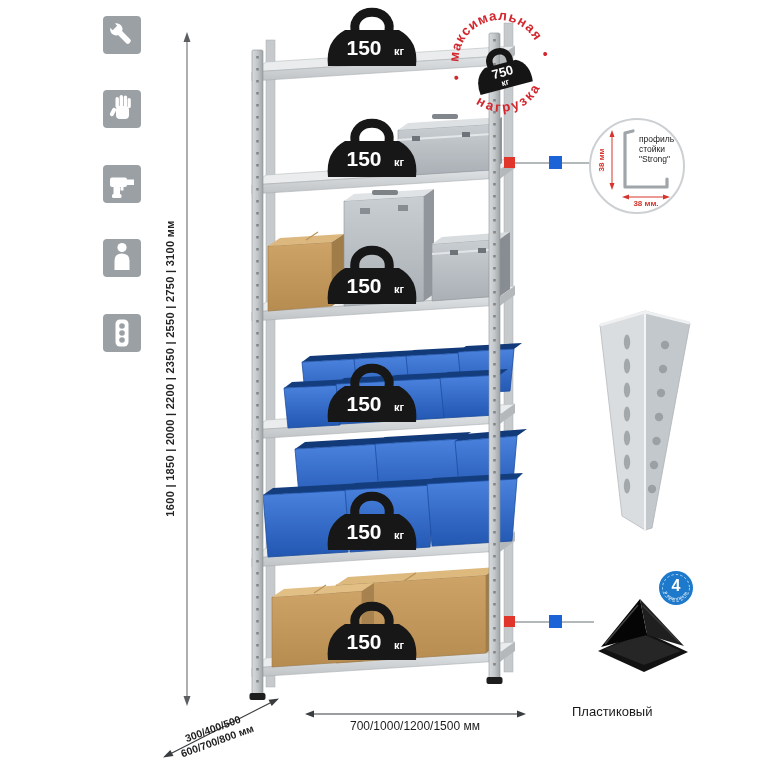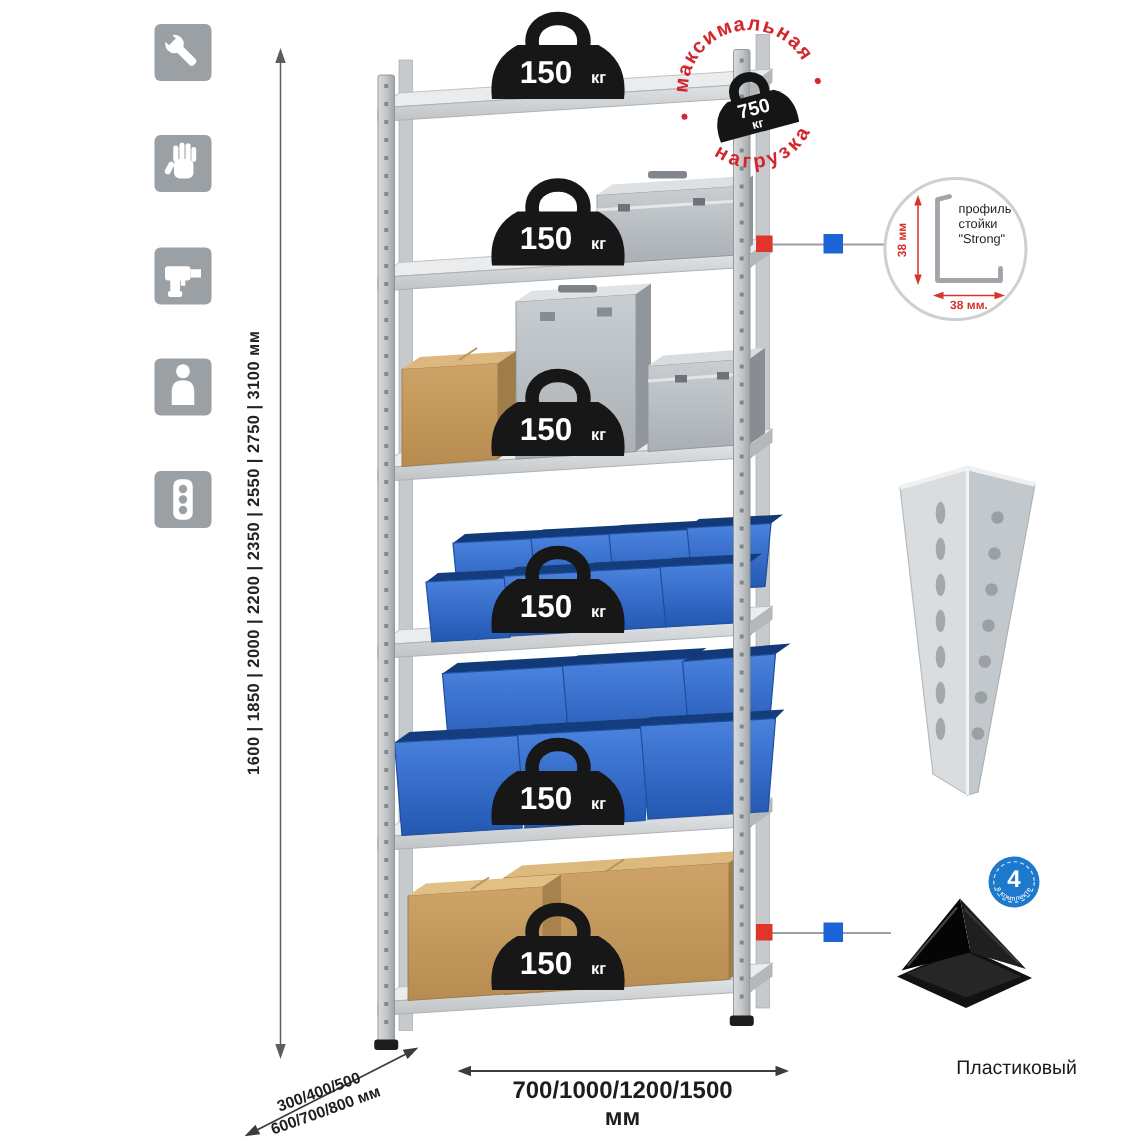--- a/index.html
+++ b/index.html
@@ -6,26 +6,26 @@
   .stage{position:relative;width:765px;height:765px;background:#fff;overflow:hidden;
          font-family:"Liberation Sans",sans-serif;}
   .fi{position:absolute;left:103px;width:38px;height:38px;background:#9aa0a4;border-radius:4px;}
   .fi svg{width:100%;height:100%;display:block;}
   .fi1{top:16px}.fi2{top:90px}.fi3{top:165px}.fi4{top:239px}.fi5{top:314px}
   .scene{position:absolute;left:0;top:0;}
   .height-label{position:absolute;left:-19px;top:361px;width:380px;height:15px;
         transform:rotate(-90deg);text-align:center;font-size:11px;font-weight:600;
         color:#232323;letter-spacing:.3px;white-space:nowrap;}
   .width-label{position:absolute;left:330px;top:719px;width:170px;text-align:center;
-        font-size:16px;font-weight:700;color:#1d1d1d;}
+        font-size:12px;font-weight:400;color:#1d1d1d;}
   .depth-label{position:absolute;left:150px;top:722px;width:130px;transform:rotate(-20deg);
         text-align:center;font-size:10.5px;font-weight:700;color:#1d1d1d;line-height:1.2;}
   .profile-caption{position:absolute;left:558px;top:231px;width:158px;text-align:center;
         font-size:13px;color:#191919;line-height:1.4;}
-  .foot-caption{position:absolute;left:572px;top:703px;width:146px;text-align:right;
+  .foot-caption{position:absolute;left:572px;top:703px;width:146px;text-align:left;
         font-size:13px;color:#191919;line-height:1.4;}
   svg{font-family:"Liberation Sans",sans-serif;}
   .wt-num{fill:#fff;font-size:21px;font-weight:700;}
   .wt-unit{fill:#fff;font-size:11px;font-weight:700;}
   .stamp-arc{fill:#d3272e;font-size:13.5px;font-weight:700;letter-spacing:1px;}
   .stamp-arc-b{fill:#d3272e;font-size:13.5px;font-weight:700;letter-spacing:2.5px;}
   .stamp-num{fill:#fff;font-size:13px;font-weight:700;}
   .stamp-kg{fill:#fff;font-size:8.5px;font-weight:700;}
   .dim-red{fill:#d6342c;font-size:8px;font-weight:600;}
   .p-label{fill:#222;font-size:8.5px;}

